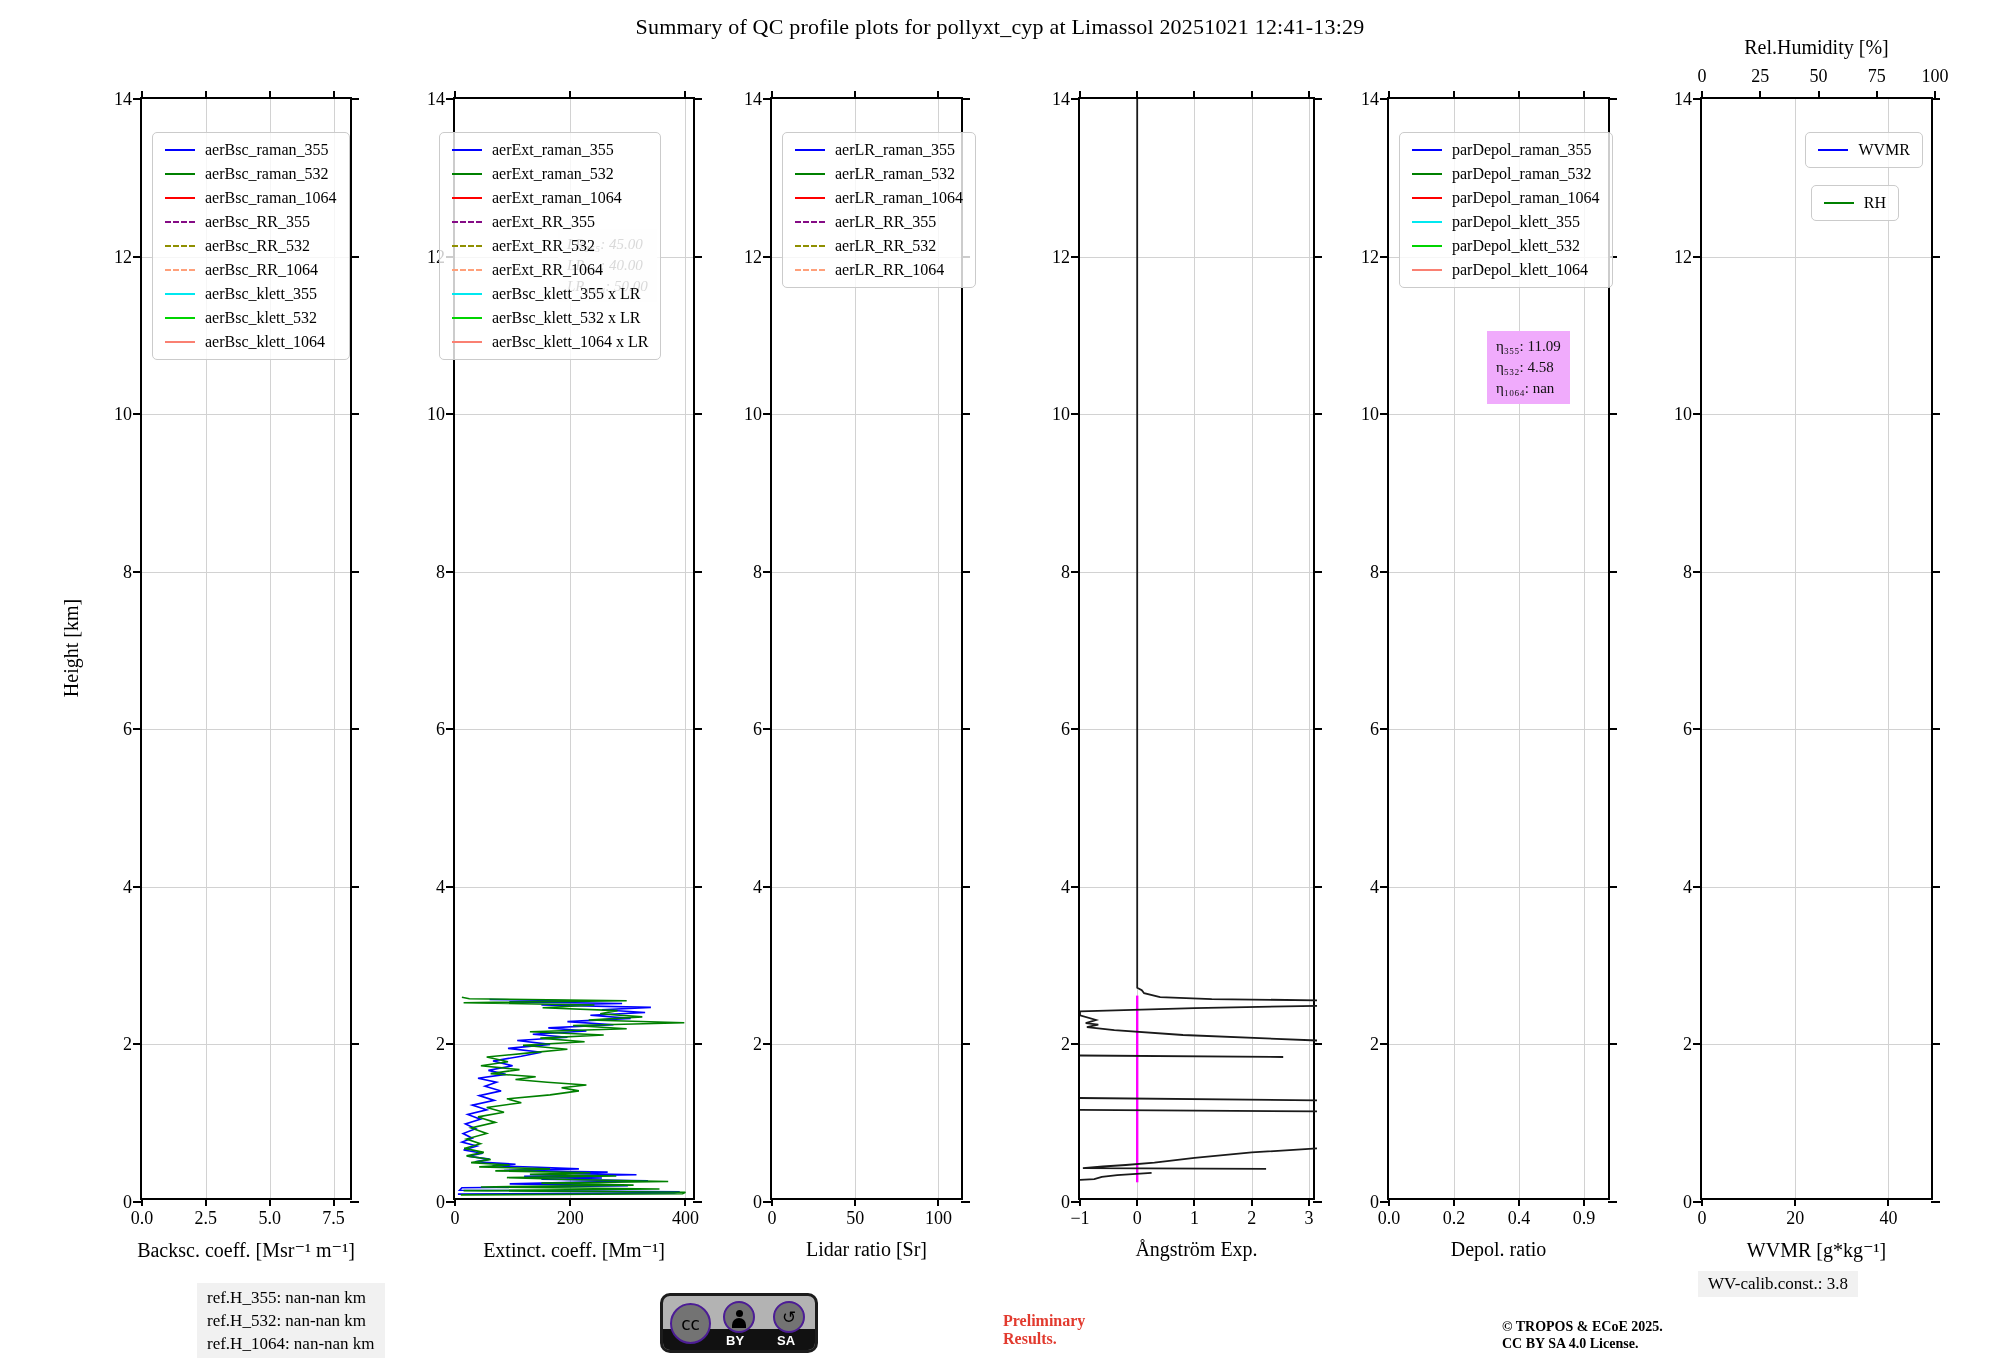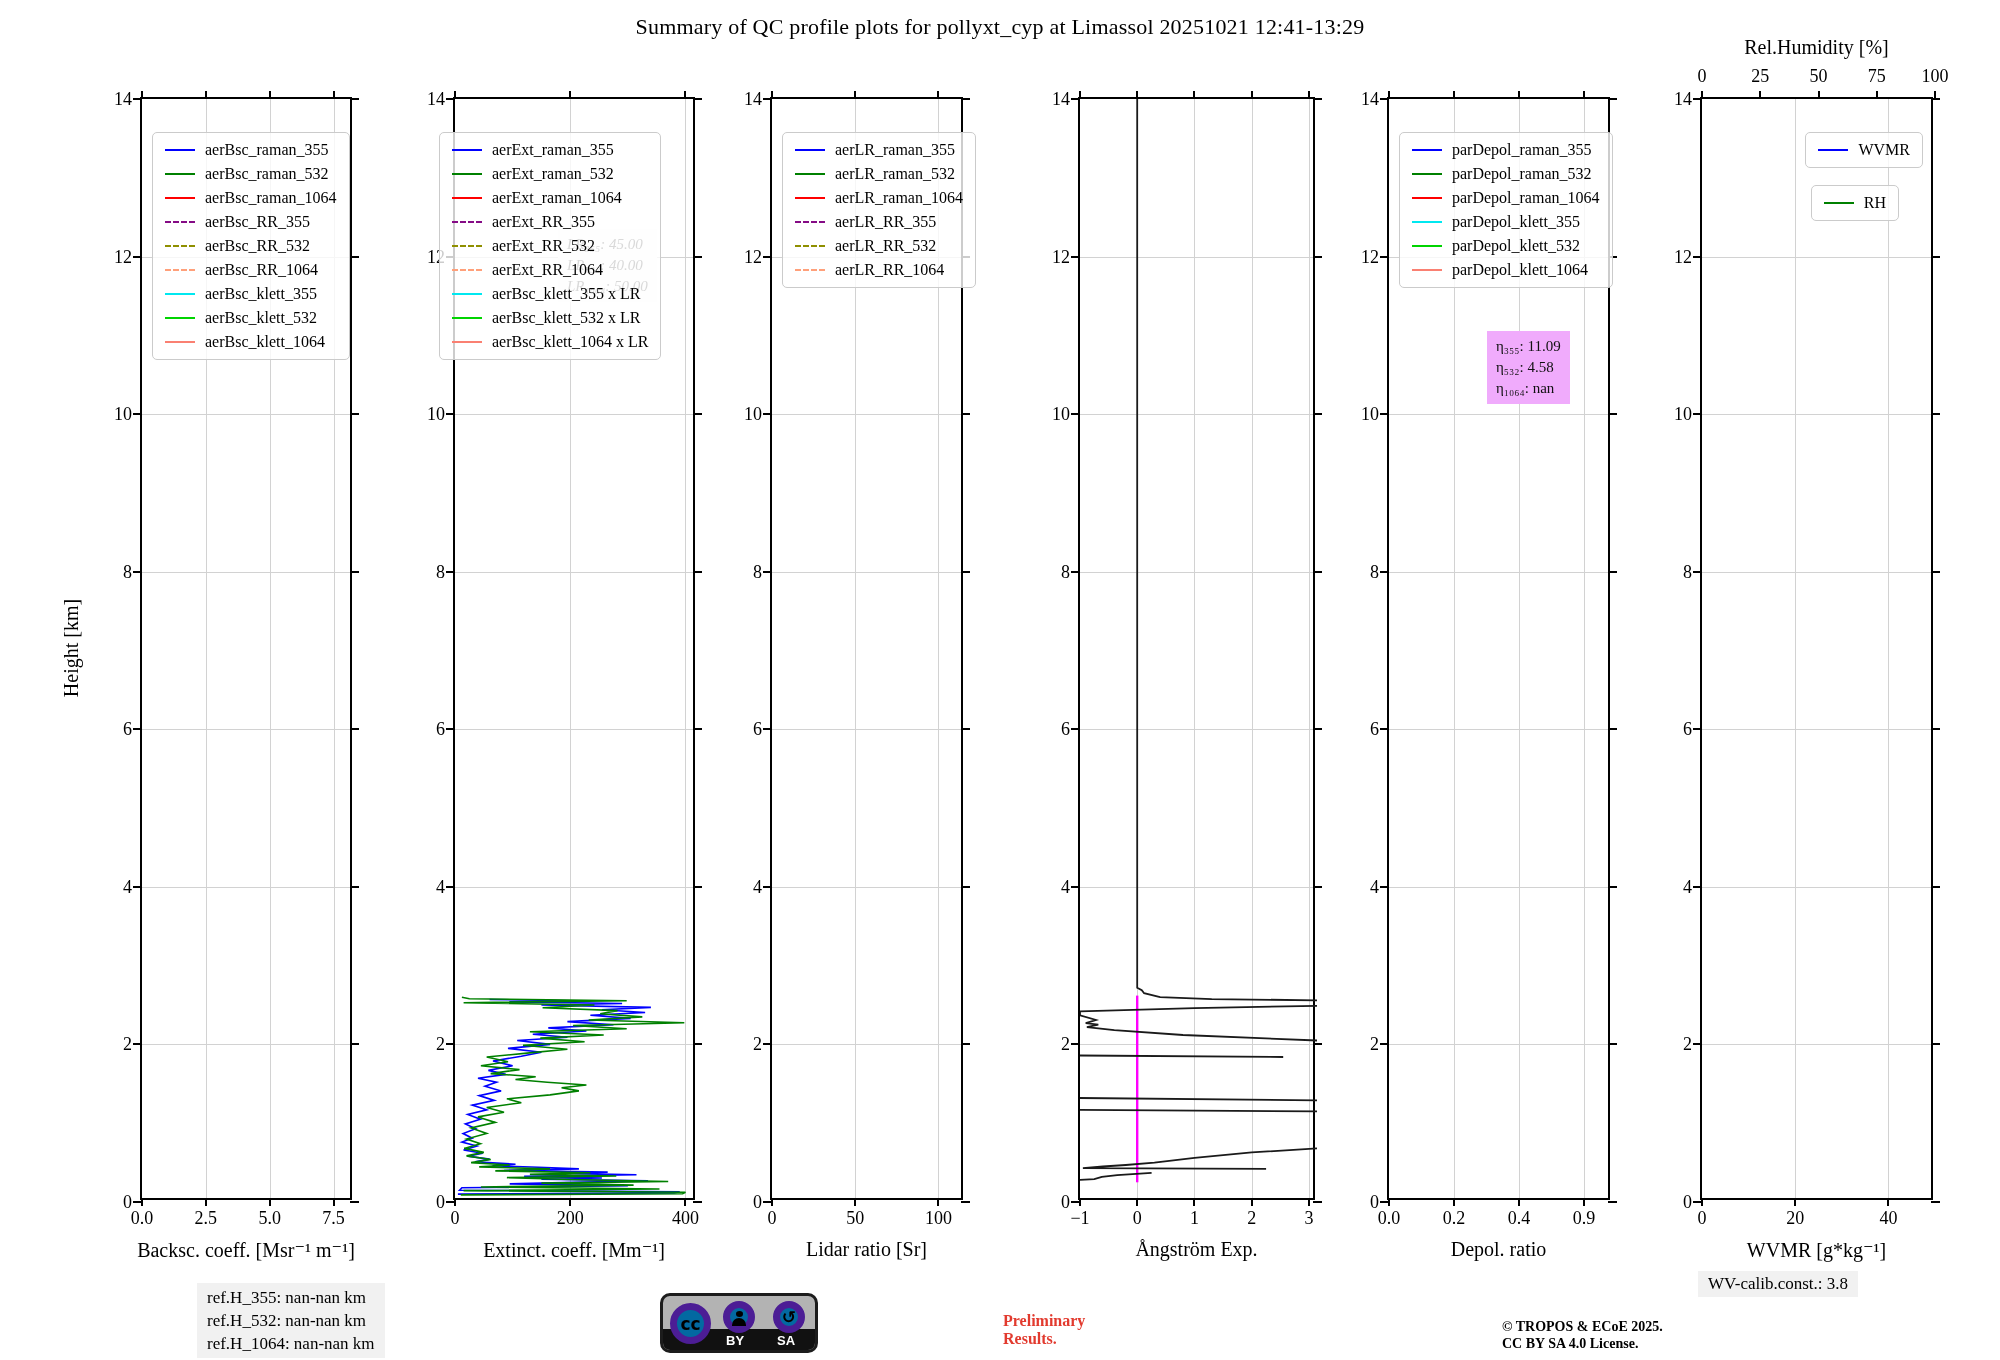--- a/index.html
+++ b/index.html
@@ -39,23 +39,23 @@
   .wvbox{position:absolute;left:1698px;top:1271px;background:#f1f1f1;padding:3px 10px;
          font-size:17px;}
   .prelim{position:absolute;left:1003px;top:1312px;color:#e23a2e;font-weight:bold;
           font-size:16px;line-height:18px;}
   .tropos{position:absolute;left:1502px;top:1318px;font-weight:bold;font-size:14px;line-height:17px;}
   .ccbadge{position:absolute;left:660px;top:1293px;width:158px;height:60px;background:#b3b3b3;
            border:3px solid #1c1c1c;border-radius:10px;box-sizing:border-box;overflow:hidden;}
   .ccstrip{position:absolute;left:0;right:0;bottom:0;height:21px;background:#111;}
   .cclab{position:absolute;color:#fff;font-family:"Liberation Sans","DejaVu Sans",sans-serif;
          font-weight:bold;font-size:13px;bottom:2px;}
-  .cccirc{position:absolute;background:#0369a1;border:7px solid #4c1d95;border-radius:50%;
+  .cccirc{position:absolute;background:#737373;border:2px solid #4c1d95;border-radius:50%;
           box-sizing:border-box;display:flex;align-items:center;justify-content:center;
-          font-family:"DejaVu Sans","Liberation Sans",sans-serif;font-weight:bold;}
+          font-family:"DejaVu Sans","Liberation Sans",sans-serif;font-weight:normal;}
   .cc-main{left:7px;top:7px;width:41px;height:41px;font-size:17px;}
   .cc-person{left:60px;top:5px;width:32px;height:32px;flex-direction:column;}
   .cc-sa{left:110px;top:5px;width:32px;height:32px;font-size:17px;}
   .phead{width:7px;height:7px;border-radius:50%;background:#000;margin-top:3px;}
   .pbody{width:14px;height:10px;border-radius:7px 7px 0 0;background:#000;margin-top:1px;}
 </style>
 </head>
 <body>
 
 <div class="title">Summary of QC profile plots for pollyxt_cyp at Limassol 20251021 12:41-13:29</div>

